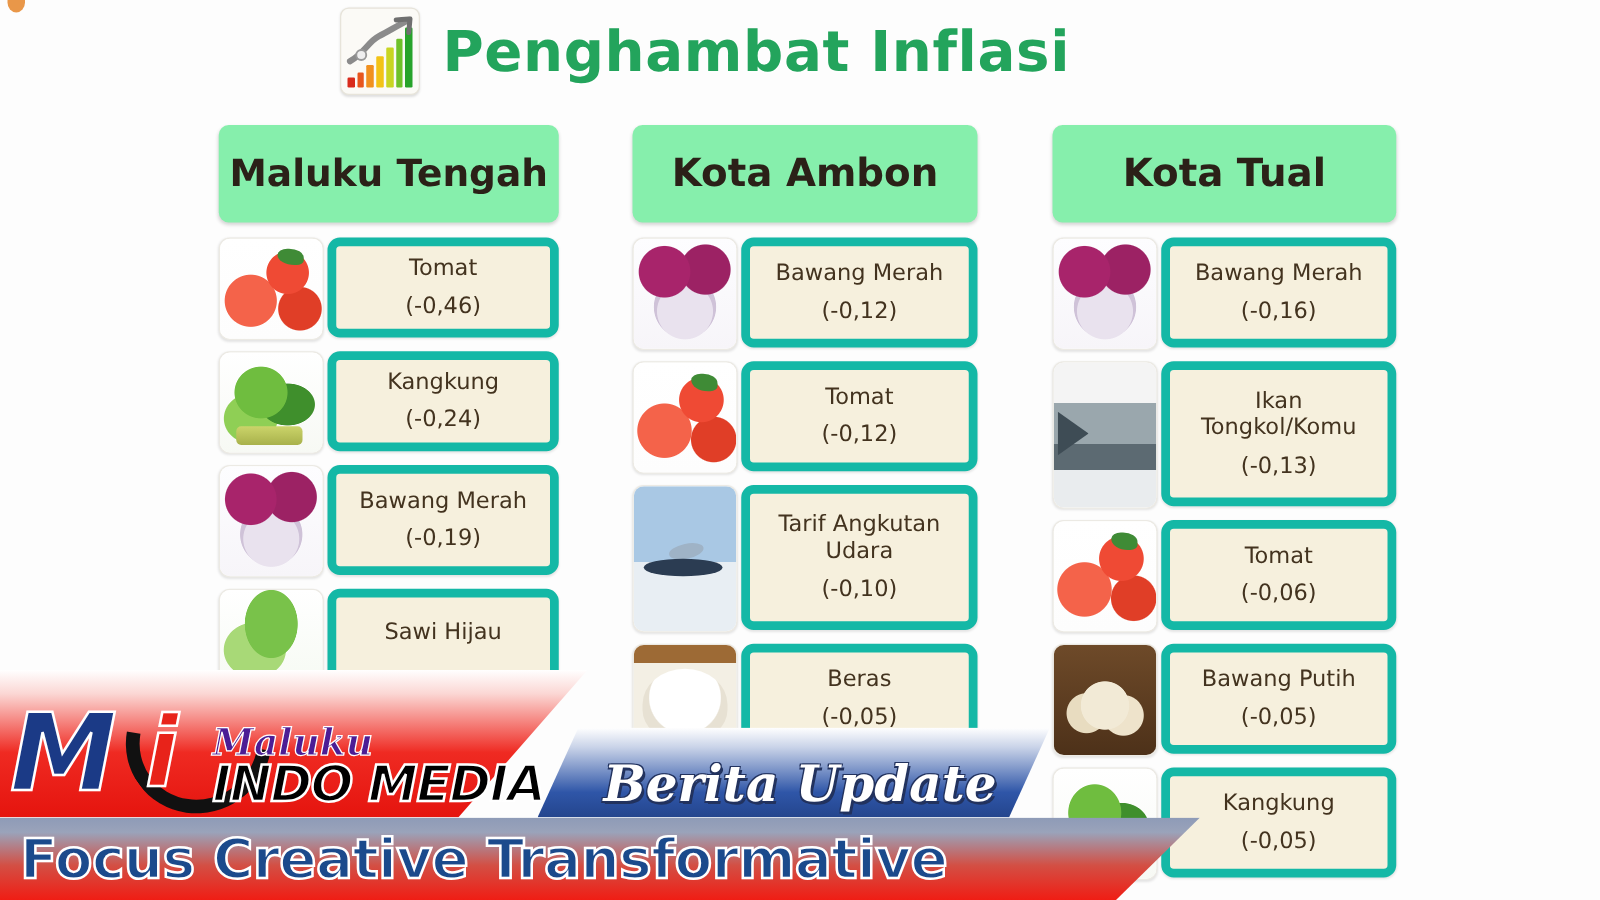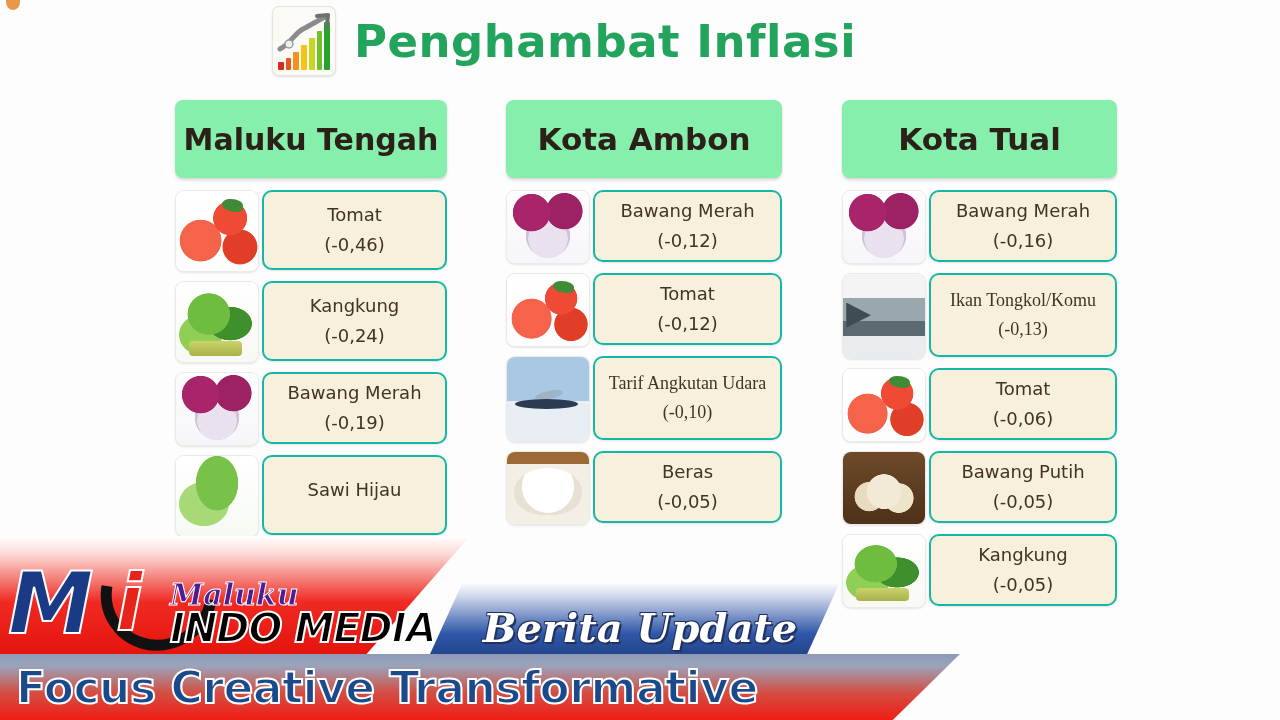--- a/index.html
+++ b/index.html
@@ -57,29 +57,29 @@
 
   .rows{margin-top:12px;}
   .row{display:flex;align-items:stretch;margin-bottom:9px;}
   .thumb{
     width:82px;flex:0 0 82px;border-radius:9px;background:#ffffff;
     border:1px solid #eceae4;overflow:hidden;position:relative;
     box-shadow:0 1px 2px rgba(0,0,0,.10);
   }
   .label{
     flex:1;margin-left:3px;border-radius:10px;
-    background:#f6f0dd;border:2px solid #14b8a6;
+    background:#f6f0dd;border:7px solid #14b8a6;
     box-shadow:0 1px 2px rgba(0,0,0,.10);
     display:flex;flex-direction:column;align-items:center;justify-content:center;
     text-align:center;color:#43331f;padding:6px 8px;box-sizing:border-box;
     font-family:"DejaVu Sans", sans-serif;
   }
   .label .nm{font-size:18px;line-height:1.16;}
   .label .vl{font-size:18px;margin-top:9px;}
-  .h80{height:80px;} .h88{height:72px;} .h96{height:84px;font-family:Liberation Serif, serif;}
+  .h80{height:80px;} .h88{height:88px;} .h96{height:116px;}
 
   
   .art{position:absolute;inset:0;}
   .art.tomato{background:
      radial-gradient(circle at 66% 34%, #ef4a34 0 22%, rgba(0,0,0,0) 23%),
      radial-gradient(circle at 30% 62%, #f4634a 0 27%, rgba(0,0,0,0) 28%),
      radial-gradient(circle at 30% 62%, #ffb1a0 0 17%, rgba(0,0,0,0) 18%),
      radial-gradient(circle at 78% 70%, #e03e27 0 20%, rgba(0,0,0,0) 21%),
      linear-gradient(#ffffff,#fdfdfd);}
   .art.tomato:after{content:"";position:absolute;left:56%;top:10%;width:26%;height:16%;

